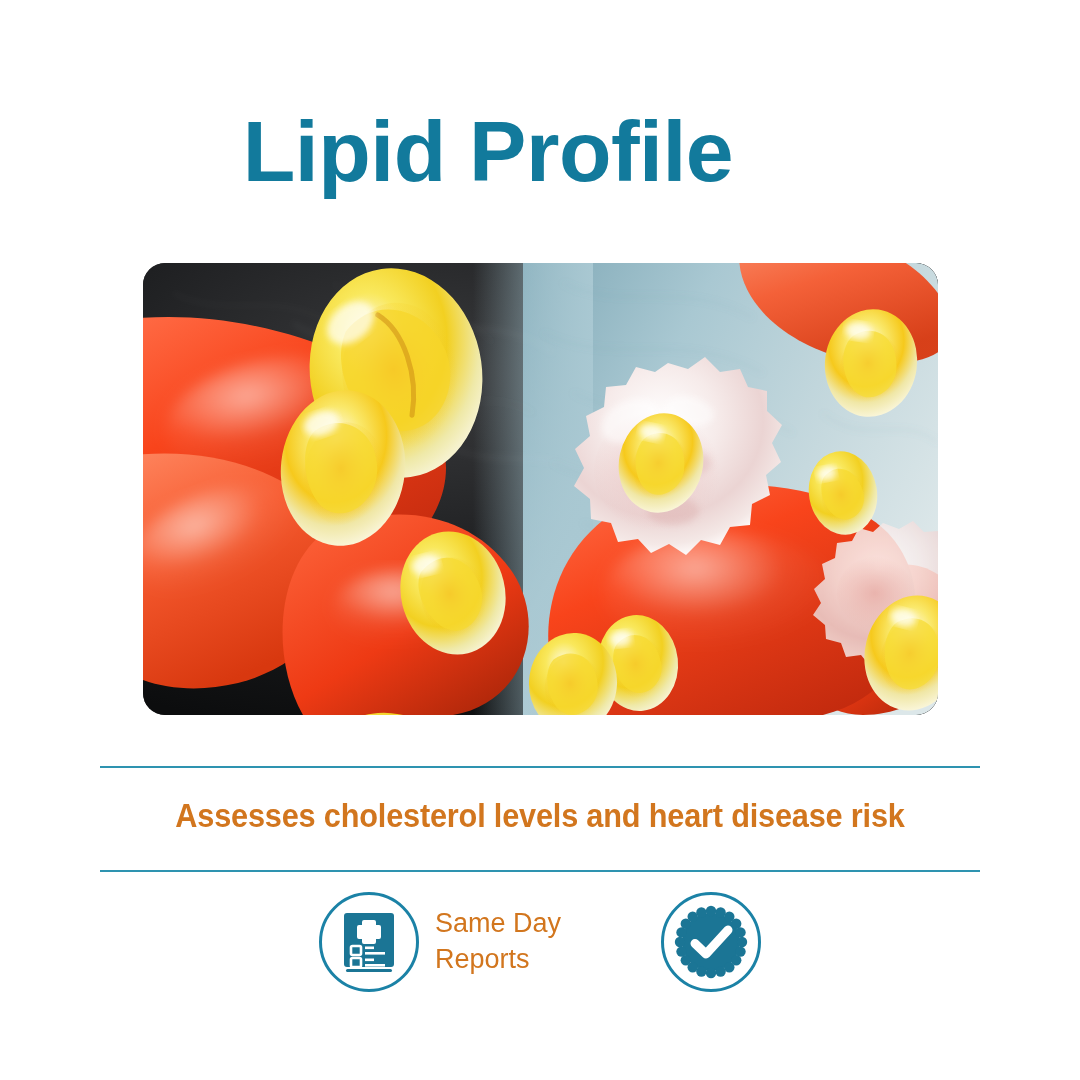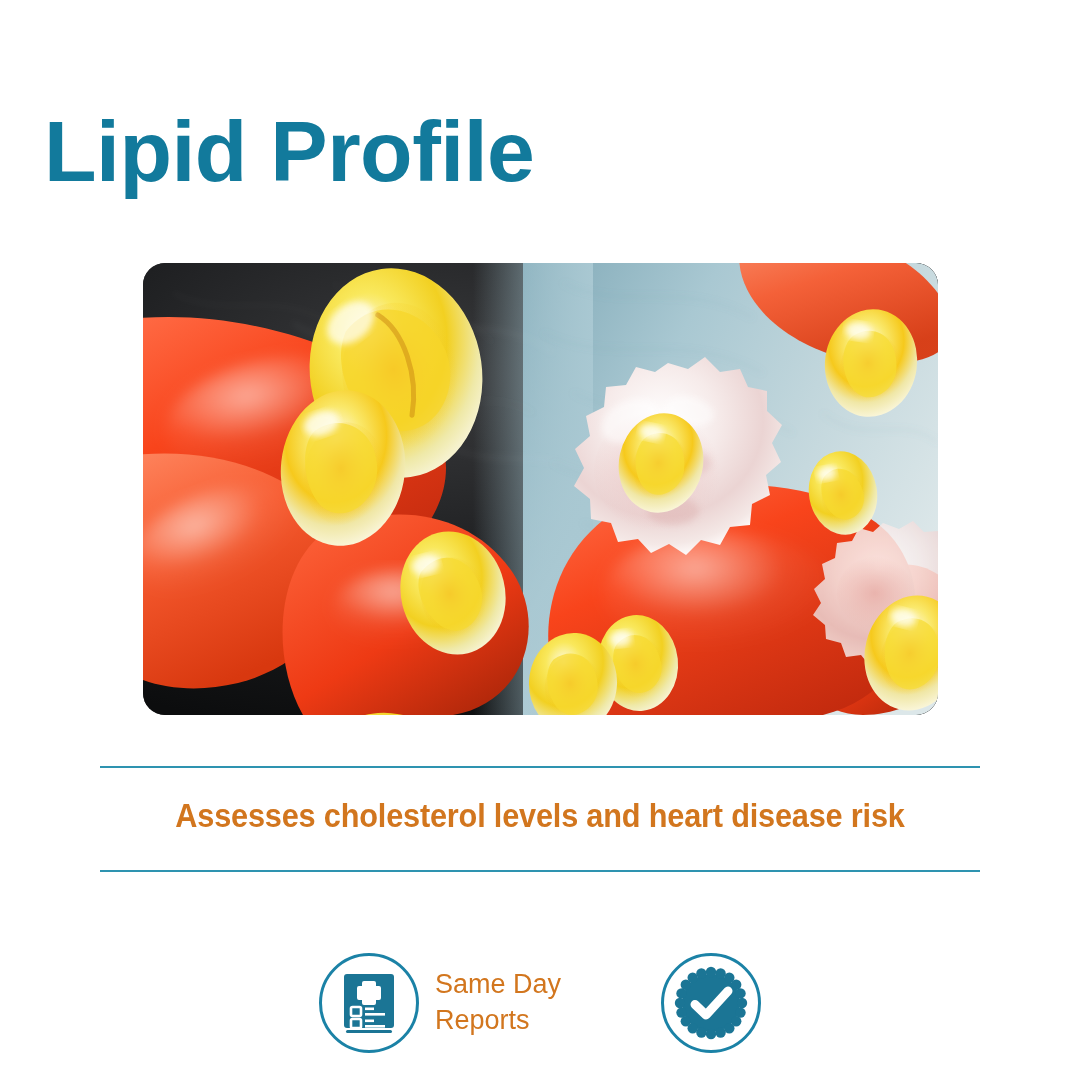--- a/index.html
+++ b/index.html
@@ -6,21 +6,21 @@
   html, body {
     width:1080px; height:1080px;
     background:#ffffff;
     font-family:"Liberation Sans", sans-serif;
     overflow:hidden;
   }
   .card {
     position:relative;
     width:932px; height:1080px;
     background:#ffffff;
-    display:flex; flex-direction:column; align-items:flex-start;padding-left:44px;
+    display:flex; flex-direction:column; align-items:center;padding-left:44px;
   }
   
   .title {
     margin-top:108px;
     font-size:86px;
     font-weight:700;
     letter-spacing:-0.5px;
     color:#127A9C;
     line-height:1;
     text-align:center;
@@ -52,21 +52,21 @@
     font-size:33px;
     font-weight:700;
     color:#D2761E;
     letter-spacing:-0.2px;
     white-space:nowrap;
     transform:scaleX(0.93);
   }
   
   .features {
     position:absolute;
-    top:953px; left:0; width:1080px;
+    top:892px; left:0; width:1080px;
     display:flex;
     justify-content:center;
     gap:76px;
   }
   .feature {
     display:flex;
     align-items:center;
     gap:16px;
   }
   .feature-icon {

